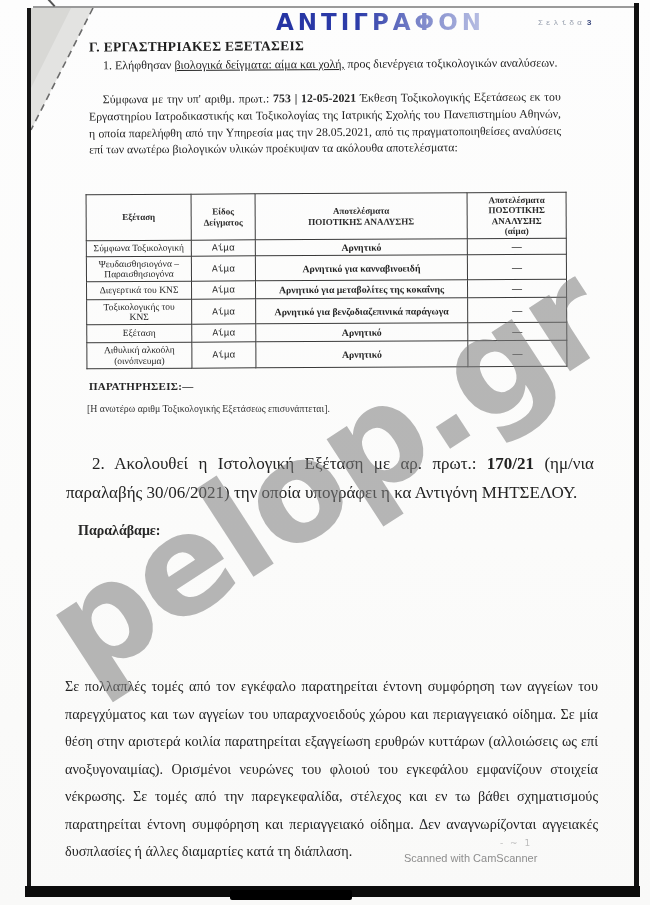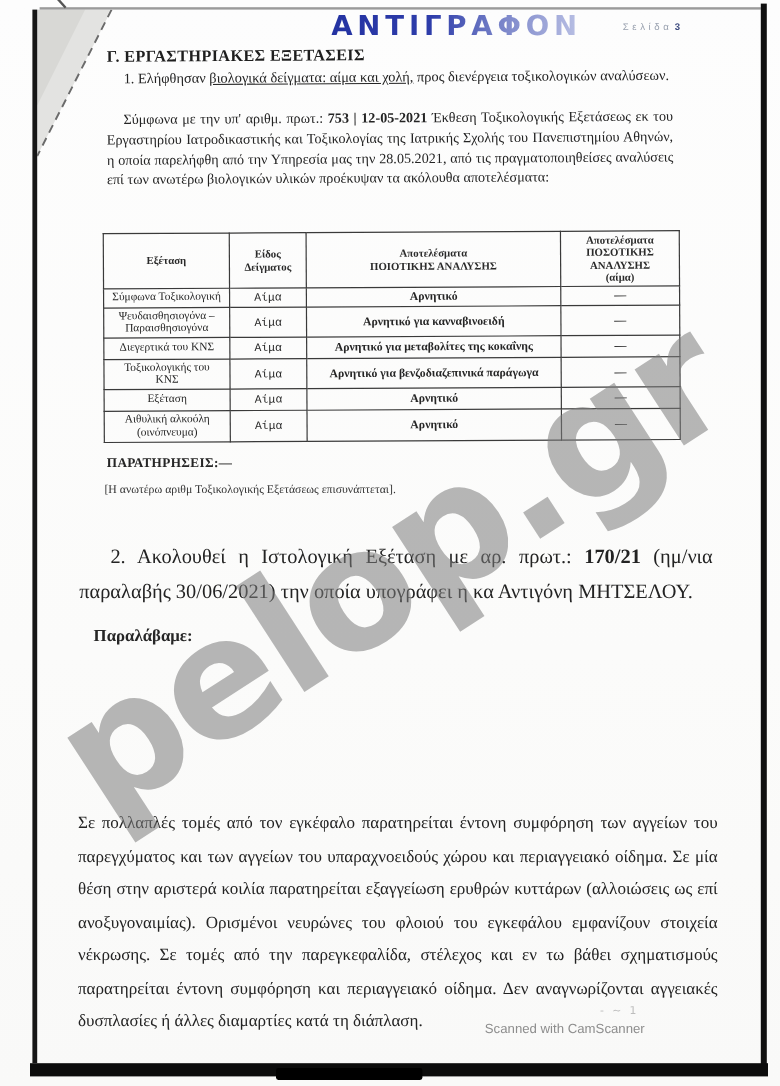--- a/index.html
+++ b/index.html
@@ -15,21 +15,21 @@
   .frame-bottom{ position:absolute; left:25px; top:886px; width:615px; height:11px; background:#0c0c0c; z-index:6; }
   .frame-bottom-blob{ position:absolute; left:230px; top:890px; width:122px; height:10px; background:#000; border-radius:2px; z-index:7; }
   .corner-tri { position:absolute; left:31px; top:8px; z-index:3; }
   .corner-tick{ position:absolute; left:38px; top:-2px; width:20px; height:2px; background:#555; transform:rotate(48deg); z-index:6; }
 
   
   .stamp { position:absolute; left:276px; top:9px; font-family:"DejaVu Sans","Liberation Sans",sans-serif;
            font-weight:700; font-size:23px; letter-spacing:4px; z-index:2;
            background:linear-gradient(90deg,#2433a2 0%,#2e3daa 40%,rgba(84,98,186,0.75) 70%,rgba(122,135,205,0.5) 100%);
            -webkit-background-clip:text; background-clip:text; color:transparent; }
-  .page-label { position:absolute; left:519px; top:18px; font-family:Liberation Sans, sans-serif;
+  .page-label { position:absolute; left:538px; top:18px; font-family:Liberation Mono, monospace;
                 font-size:8px; letter-spacing:3px; color:#98a0ae; z-index:2; }
   .page-label .num { font-weight:700; color:#3c4a7e; margin-left:2px; }
 
   
   .sec-heading { position:absolute; left:89px; top:38px; width:480px; font-weight:700; font-size:13.5px; letter-spacing:0.3px; color:#1e1e1e; z-index:2; transform:rotate(-0.35deg); }
   .para1 { position:absolute; left:89px; top:56px; width:472px; font-size:12px; line-height:16.8px; text-align:justify; text-indent:14px; color:#242424; z-index:2; transform:rotate(-0.35deg); }
   .para1 .u { text-decoration:underline; }
   .para2 { position:absolute; left:89px; top:90px; width:472px; font-size:11.8px; line-height:16.8px; text-align:justify; text-indent:14px; color:#242424; z-index:2; transform:rotate(-0.35deg); }
   .b { font-weight:700; }
 

